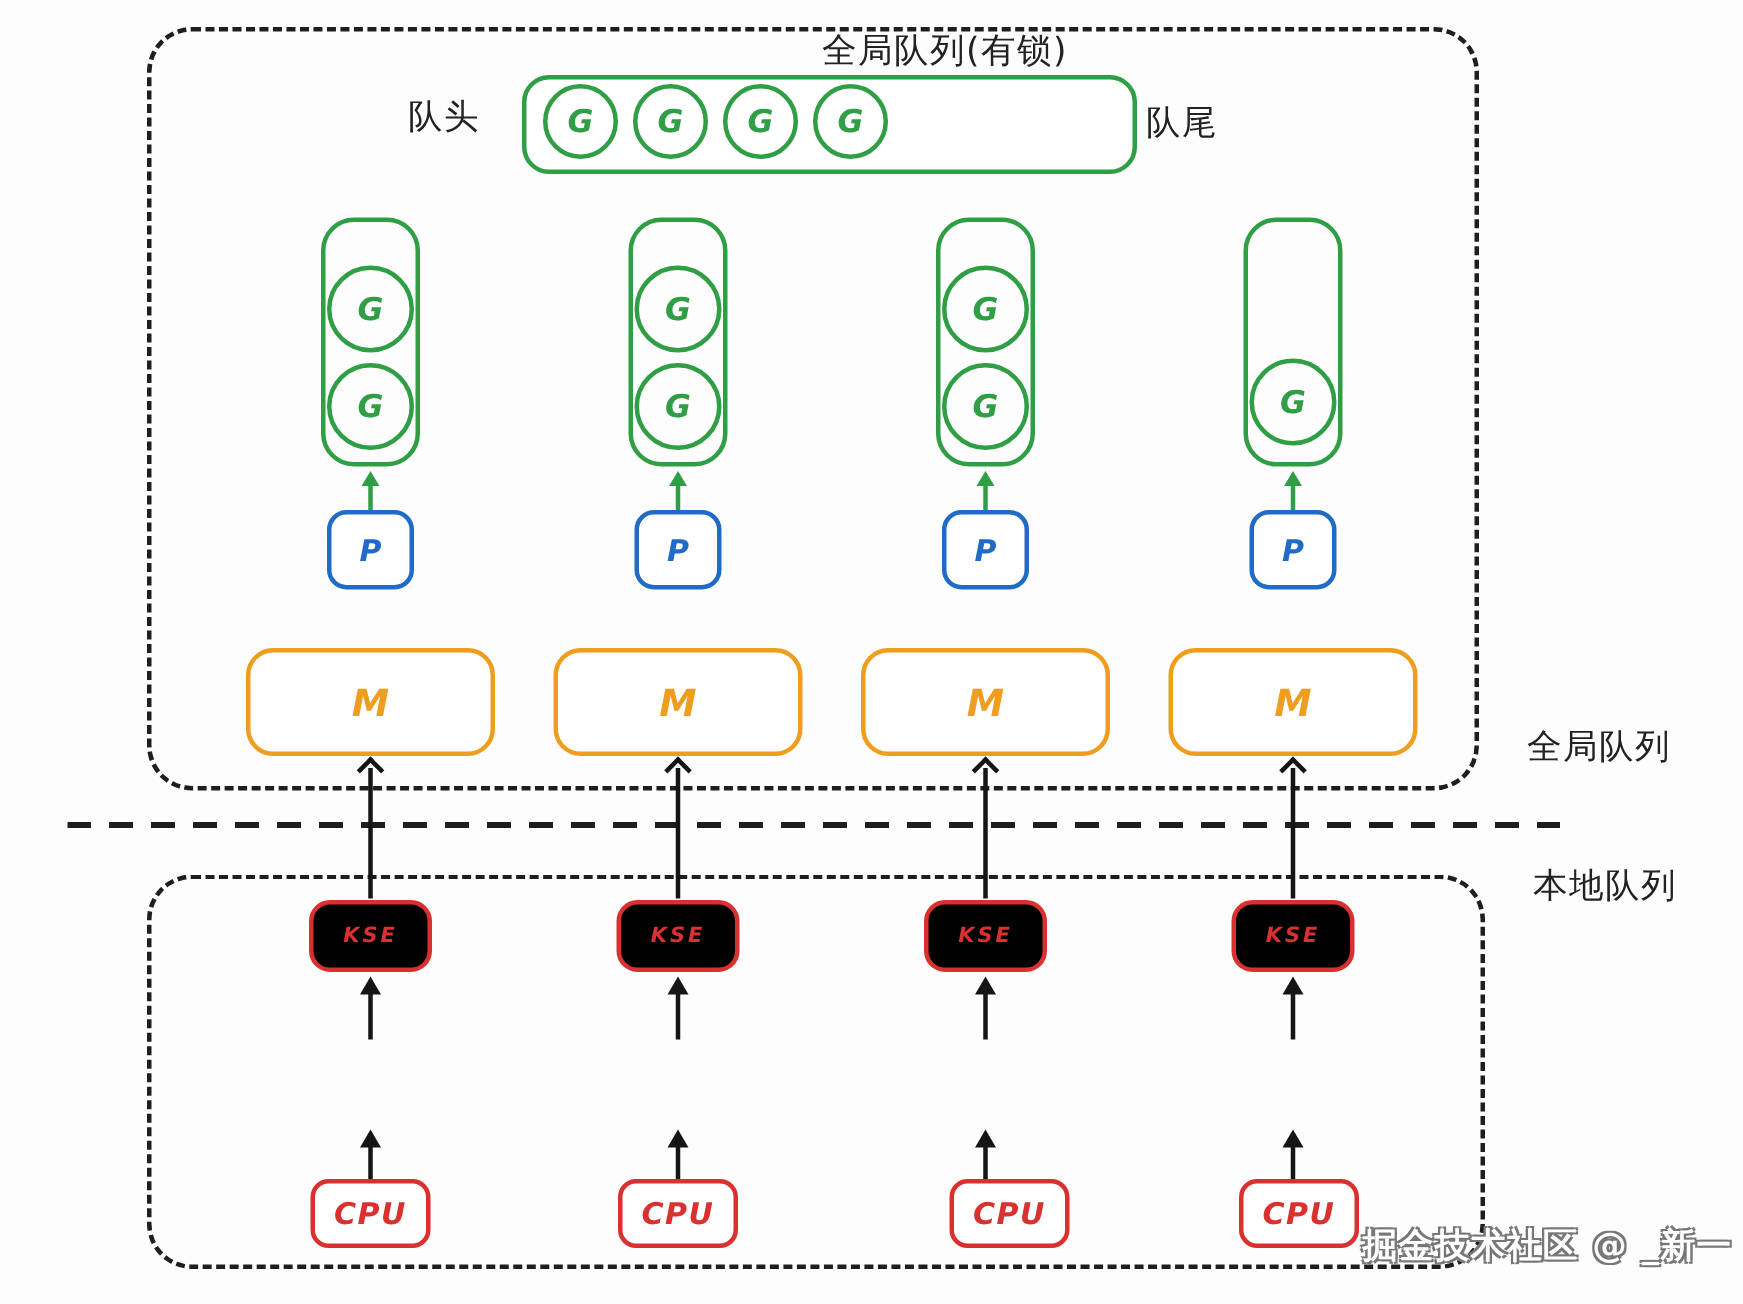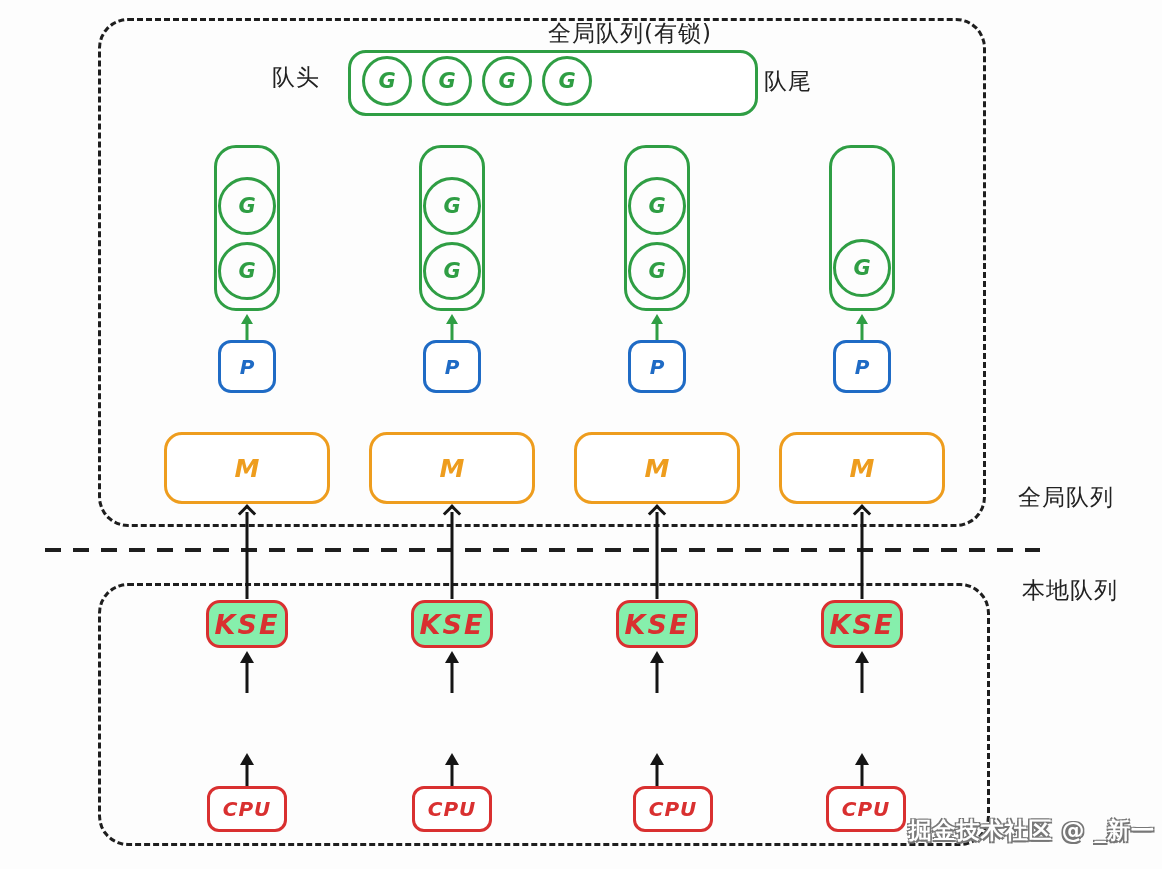--- a/index.html
+++ b/index.html
@@ -54,22 +54,22 @@
   .m-box {
     position:absolute; top:432px; width:166px; height:72px;
     border:3.5px solid var(--orange); border-radius:18px;
     display:flex; align-items:center; justify-content:center;
     color:var(--orange); font-size:25px; font-weight:bold; font-style:italic; background:#fff;
   }
   .kse-box {
     position:absolute; top:600px; width:82px; height:48px;
     border:3.5px solid var(--red); border-radius:14px;
     display:flex; align-items:center; justify-content:center;
-    color:var(--red); font-size:27px; font-weight:bold; font-style:italic;
-    letter-spacing:2px; background:#86efac;
+    color:var(--red); font-size:14px; font-weight:bold; font-style:italic;
+    letter-spacing:2px; background:#000000;
   }
   .cpu-box {
     position:absolute; top:786px; width:80px; height:46px;
     border:3.5px solid var(--red); border-radius:12px;
     display:flex; align-items:center; justify-content:center;
     color:var(--red); font-size:20px; font-weight:bold; font-style:italic;
     letter-spacing:1px; background:#fff; z-index:2;
   }
   
   #scheduler-bar {

